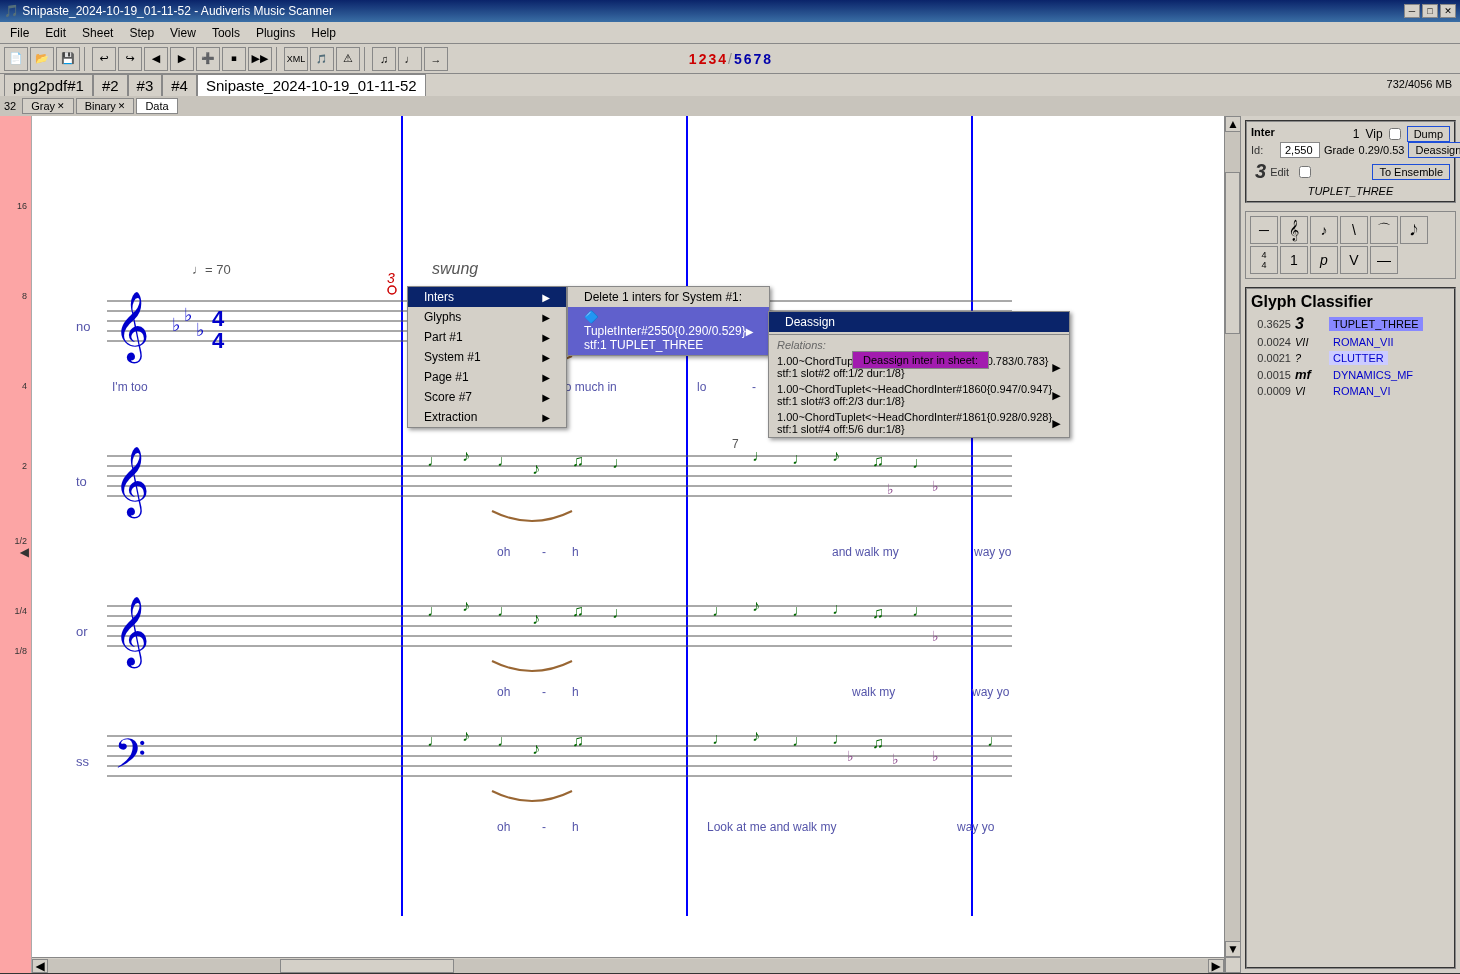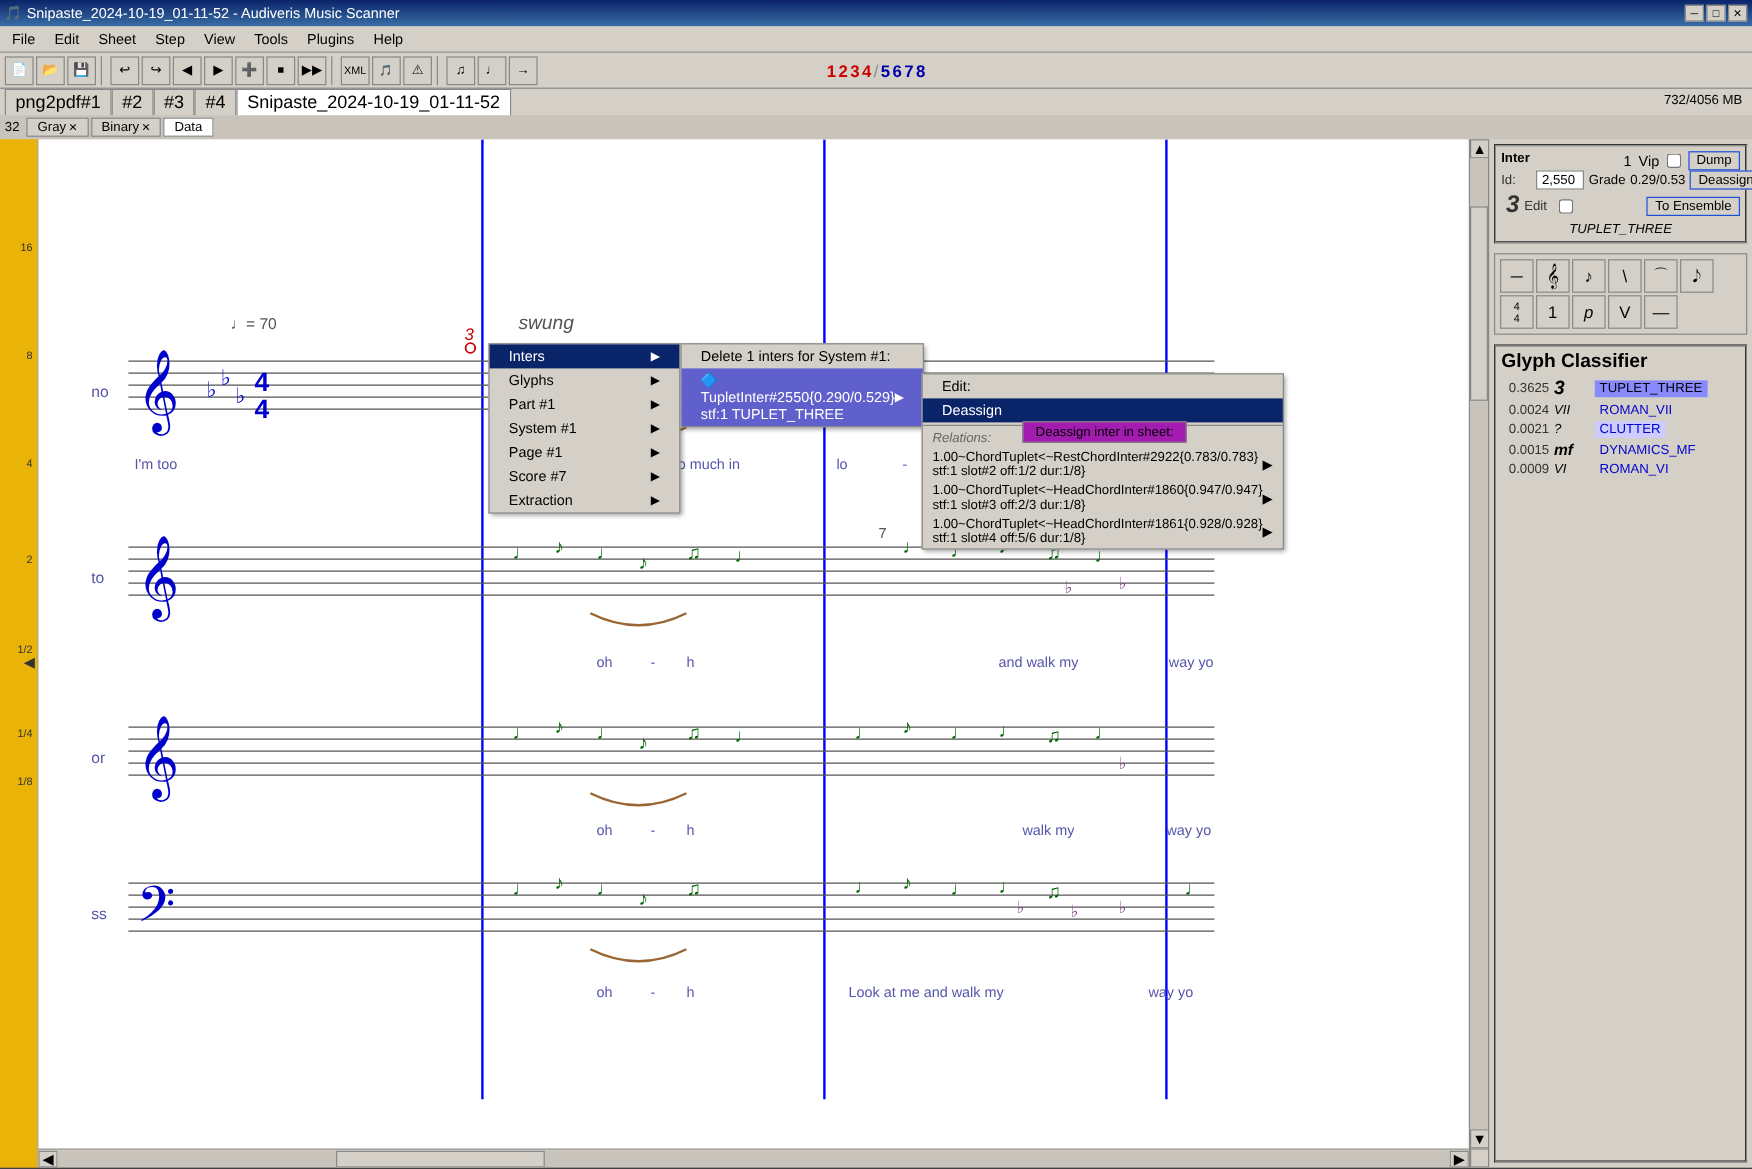--- a/index.html
+++ b/index.html
@@ -103,21 +103,21 @@
 
     
     #main-layout {
       display: flex;
       height: calc(974px - 22px - 22px - 30px - 22px - 20px - 1px);
     }
 
     
     #left-ruler {
       width: 32px;
-      background: #eab308;
+      background: #fca5a5;
       border-right: 1px solid #aaa;
       display: flex;
       flex-direction: column;
       font-size: 9px;
       color: #333;
       position: relative;
     }
 
     
     #score-area {
@@ -592,23 +592,20 @@
           <div id="inters-submenu">
             <div class="ctx-item">
               <span>Delete 1 inters for System #1:</span>
             </div>
             <div class="ctx-item active-highlight" style="background:#6060cc;color:white;">
               <span>🔷 TupletInter#2550{0.290/0.529} stf:1 TUPLET_THREE</span>
               <span class="arrow">▶</span>
             </div>
 
             <div id="tuplet-submenu">
-              <div class="ctx-item">
-                <span>Edit:</span>
-              </div>
               <div class="ctx-item deassign-highlight" style="background:#0a246a;color:white;">
                 <span>Deassign</span>
               </div>
               <div class="ctx-separator"></div>
               <div class="relations-header">Relations:</div>
               <div class="relation-item">
                 <span>1.00~ChordTuplet&lt;~RestChordInter#2922{0.783/0.783} stf:1 slot#2 off:1/2 dur:1/8}</span>
                 <span>▶</span>
               </div>
               <div class="relation-item">

